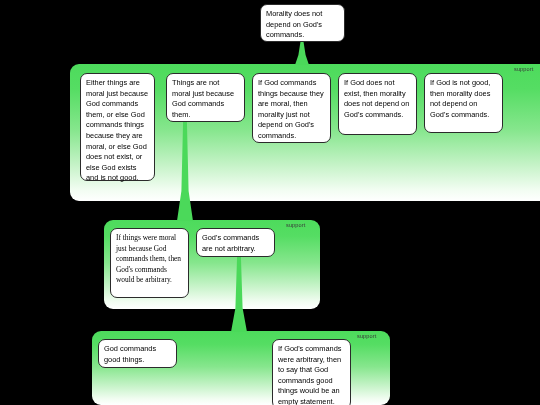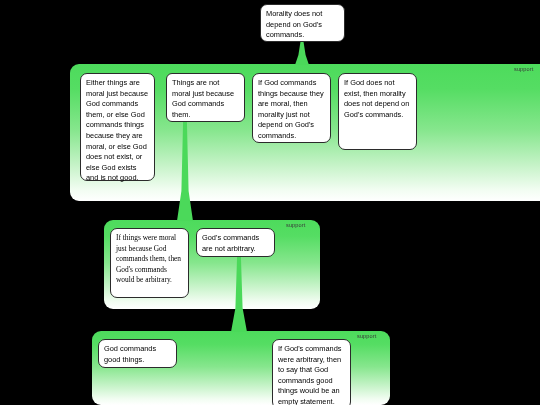--- a/index.html
+++ b/index.html
@@ -88,32 +88,35 @@
   </div>
 
   <div class="group" style="left:38px; top:64px; width:478px; height:137px;">
   </div>
   <div class="group-label" style="left:482px; top:66px; right:auto;">support</div>
 
   <div class="claim" style="left:48px; top:73px; width:75px; height:108px;">
     <span>Either things are moral just because God commands them, or else God commands things because they are moral, or else God does not exist, or else God exists and is not good.</span>
   </div>
 
-  <div class="claim" style="left:134px; top:73px; width:79px; height:49px;border-radius:6px;">
+  <div class="claim" style="left:134px; top:73px; width:79px; height:49px;">
     <span>Things are not moral just because God commands them.</span>
   </div>
 
   <div class="claim" style="left:220px; top:73px; width:79px; height:70px;">
     <span>If God commands things because they are moral, then morality just not depend on God's commands.</span>
   </div>
 
-  <div class="claim" style="left:306px; top:73px; width:79px; height:77px;">
+  <div class="claim" style="left:306px; top:73px; width:79px; height:62px;">
     <span>If God does not exist, then morality does not depend on God's commands.</span>
   </div>
 
+  <div class="claim" style="left:392px; top:73px; width:79px; height:60px;">
+    <span>If God is not good, then morality does not depend on God's commands.</span>
+  </div>
 
   <div class="connector" style="left:144px; top:121px; width:18px; height:100px;">
     <svg width="18" height="100" viewBox="0 0 18 100">
       <path d="M7.1 0 L10.9 0 L12.6 70 L17 100 L1 100 L5.4 70 Z" fill="#4bd95a"></path>
     </svg>
   </div>
 
   <div class="group" style="left:72px; top:220px; width:216px; height:89px;">
   </div>
   <div class="group-label" style="left:254px; top:222px; right:auto;">support</div>

